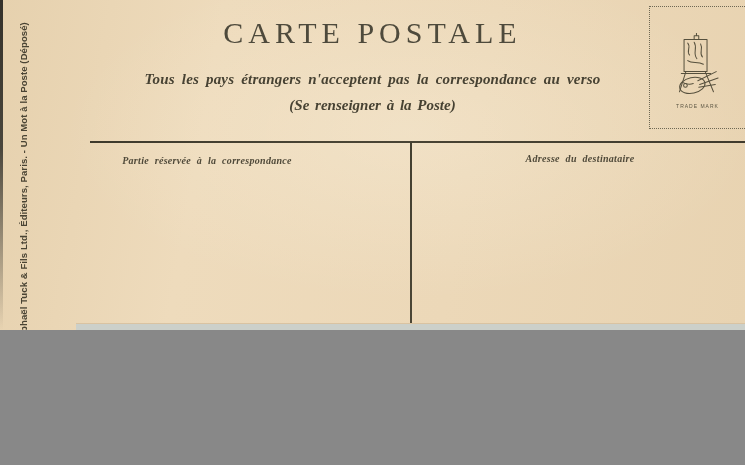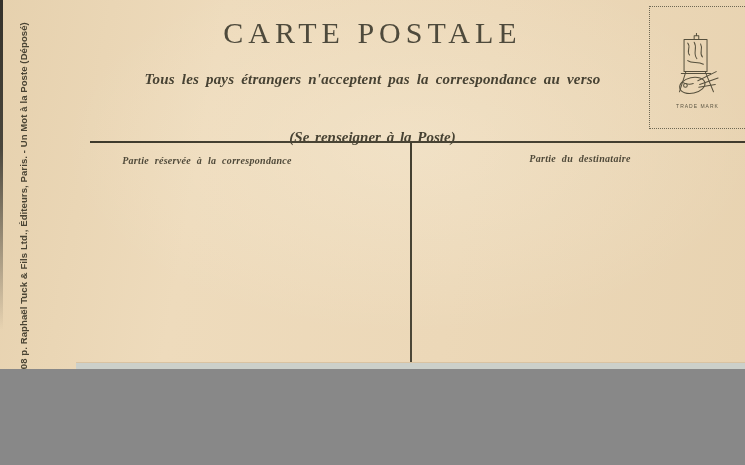--- a/index.html
+++ b/index.html
@@ -1,18 +1,18 @@
 <!DOCTYPE html>
 <html><head>
 <meta charset="utf-8">
 <style>
   html,body{margin:0;padding:0;background:#888;}
   .card{
     position:relative;
-    width:745px;height:369px;
+    width:745px;height:330px;
     background:
       radial-gradient(ellipse at 55% 40%, rgba(255,250,235,0.25) 0%, rgba(255,250,235,0) 60%),
       linear-gradient(100deg,#e6d1ae 0%, #eedbbc 28%, #ecd8b8 62%, #e8d3b1 100%);
     overflow:hidden;
     font-family:"Liberation Serif", serif;
     color:#4c4738;
   }
   .left-edge{
     position:absolute;left:0;top:0;width:3px;height:330px;
     background:linear-gradient(to bottom,#34312a 0%,#4a463c 45%,rgba(74,70,60,0) 100%);
@@ -29,21 +29,20 @@
     font-style:italic;font-weight:bold;
     font-size:15px;word-spacing:3px;letter-spacing:0.2px;
     color:#474233;
   }
   .notice-sub{
     position:absolute;top:97px;left:0;right:0;
     text-align:center;
     font-style:italic;font-weight:bold;
     font-size:15px;word-spacing:2px;
     color:#474233;
-    margin-top:32px;
   }
   .stamp-box{
     position:absolute;left:649px;top:6px;width:95px;height:121px;
     border-top:1px dotted #6e6854;
     border-left:1px dotted #6e6854;
     border-bottom:1px dotted #6e6854;
   }
   .stamp-box svg{position:absolute;left:18px;top:26px;}
   .trademark{
     position:absolute;left:0;right:0;top:96px;
@@ -119,21 +118,21 @@
         <path d="M29 59 L47 56"></path>
       </g>
     </svg>
     <div class="trademark">TRADE MARK</div>
   </div>
 
   <div class="hrule"></div>
   <div class="vrule"></div>
 
   <div class="sec-header left">Partie réservée à la correspondance</div>
-  <div class="sec-header right">Partie du destinataire</div>
+  <div class="sec-header right">Adresse du destinataire</div>
 
   <div class="imprint">Série 908 p. Raphaël Tuck &amp; Fils Ltd., Éditeurs, Paris. - Un Mot à la Poste (Déposé)</div>
 
   <svg class="corner-logo" width="40" height="48" viewBox="0 0 52 74">
     <g class="logo-art" stroke-width="1.6">
       <path d="M24 3 h5 v4 h-5 z M26.5 0 v3"></path>
       <rect x="13" y="7" width="25" height="35"></rect>
       <path d="M17 11 C21 15, 15 20, 19 24"></path>
       <path d="M24 10 C28 16, 22 22, 27 28"></path>
       <path d="M31 12 C34 17, 29 22, 33 26"></path>

